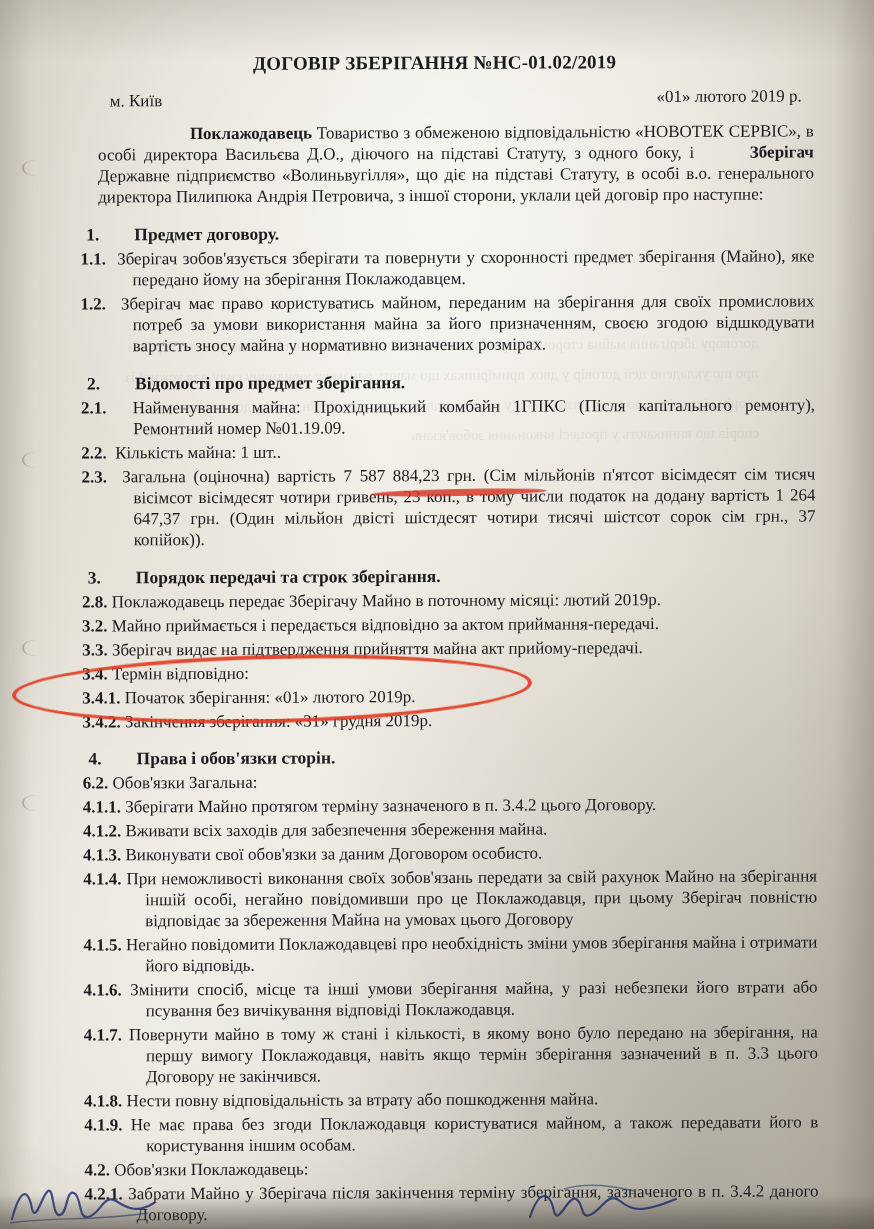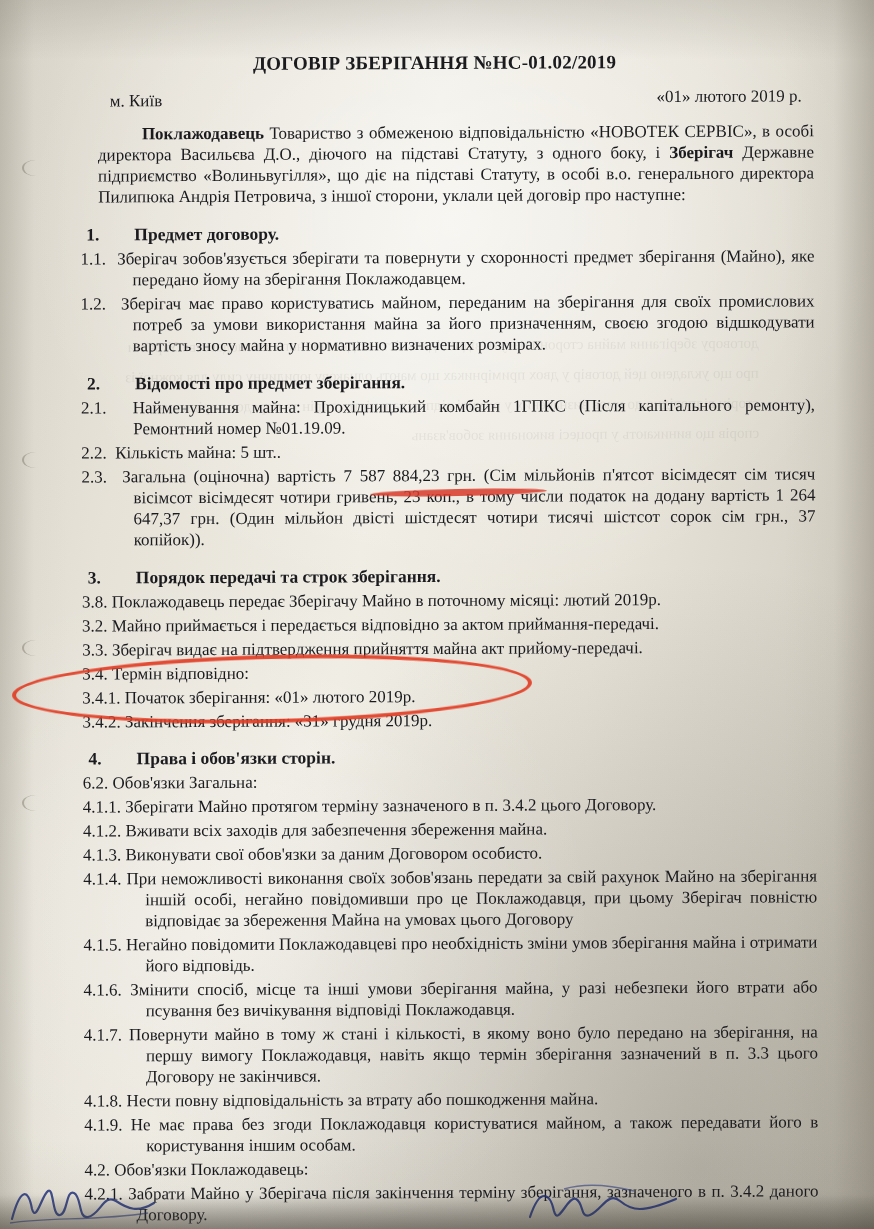--- a/index.html
+++ b/index.html
@@ -91,32 +91,32 @@
     width: 48px;
     font-weight: bold;
   }
   .clause {
     margin: 3px 58px 0 82px;
     font-size: 17px;
     line-height: 21px;
     text-align: justify;
   }
   .clause .num {
-    font-weight: normal;
+    font-weight: bold;
     margin-top: 28px;
   }
   .hang {
     padding-left: 52px;
     text-indent: -52px;
   }
   .hang2 {
     padding-left: 62px;
     text-indent: -62px;
   }
-  b { font-weight: bold; }
+  b { font-weight: bold; margin-left: 48px; }
 
   
   .ink-underline {
     position: absolute;
     left: 370px;
     top: 489px;
     width: 177px;
     height: 7px;
     border-radius: 50%;
     background: #d83a2a;
@@ -197,25 +197,25 @@
     <div class="dateline">«01» лютого 2019 р.</div>
 
     <p class="preamble"><b>Поклажодавець</b><span> Товариство з обмеженою відповідальністю «НОВОТЕК СЕРВІС»,  в особі директора Васильєва Д.О., діючого на підставі Статуту, з одного боку, і </span><b>Зберігач</b><span> Державне підприємство «Волиньвугілля», що діє на підставі Статуту, в особі в.о. генерального директора Пилипюка Андрія Петровича, з іншої сторони, уклали цей договір про наступне:</span></p>
 
     <div class="sec-head"><span class="num">1.</span><span>Предмет договору.</span></div>
     <p class="clause hang"><span class="num">1.1.</span>&nbsp;&nbsp;<span>Зберігач зобов'язується зберігати та повернути у схоронності предмет зберігання (Майно), яке передано йому на зберігання Поклажодавцем.</span></p>
     <p class="clause hang"><span class="num">1.2.</span>&nbsp;&nbsp;<span>Зберігач має право користуватись майном, переданим на зберігання для своїх промислових потреб за умови використання майна за його призначенням, своєю згодою відшкодувати вартість зносу майна у нормативно визначених розмірах.</span></p>
 
     <div class="sec-head"><span class="num">2.</span><span>Відомості про предмет зберігання.</span></div>
     <p class="clause hang"><span class="num">2.1.</span>&nbsp;&nbsp;<span>Найменування майна: Прохідницький комбайн 1ГПКС (Після капітального ремонту), Ремонтний номер №01.19.09.</span></p>
-    <p class="clause hang"><span class="num">2.2.</span>&nbsp;&nbsp;<span>Кількість майна: 5 шт..</span></p>
+    <p class="clause hang"><span class="num">2.2.</span>&nbsp;&nbsp;<span>Кількість майна: 1 шт..</span></p>
     <p class="clause hang"><span class="num">2.3.</span>&nbsp;&nbsp;<span>Загальна (оціночна) вартість 7 587 884,23 грн. (Сім мільйонів п'ятсот вісімдесят сім тисяч вісімсот вісімдесят чотири гривень, 23 коп., в тому числи податок на додану вартість 1 264 647,37 грн. (Один мільйон двісті шістдесят чотири тисячі шістсот сорок сім грн., 37 копійок)).</span></p>
 
     <div class="sec-head"><span class="num">3.</span><span>Порядок передачі та строк зберігання.</span></div>
-    <p class="clause hang"><span class="num">3.8.</span>&nbsp;<span>Поклажодавець передає Зберігачу Майно в поточному місяці: лютий 2019р.</span></p>
+    <p class="clause hang"><span class="num">2.8.</span>&nbsp;<span>Поклажодавець передає Зберігачу Майно в поточному місяці: лютий 2019р.</span></p>
     <p class="clause hang"><span class="num">3.2.</span>&nbsp;<span>Майно приймається і передається відповідно за актом приймання-передачі.</span></p>
     <p class="clause hang"><span class="num">3.3.</span>&nbsp;<span>Зберігач видає на підтвердження прийняття майна  акт прийому-передачі.</span></p>
     <p class="clause hang"><span class="num">3.4.</span>&nbsp;<span>Термін відповідно:</span></p>
     <p class="clause hang"><span class="num">3.4.1.</span>&nbsp;<span>Початок зберігання: «01» лютого 2019р.</span></p>
     <p class="clause hang"><span class="num">3.4.2.</span>&nbsp;<span>Закінчення зберігання: «31» грудня 2019р.</span></p>
 
     <div class="sec-head" style="margin-top:16px"><span class="num">4.</span><span>Права і обов'язки сторін.</span></div>
     <p class="clause hang"><span class="num">6.2.</span>&nbsp;<span>Обов'язки Загальна:</span></p>
     <p class="clause hang2"><span class="num">4.1.1.</span>&nbsp;<span>Зберігати Майно протягом терміну зазначеного в п. 3.4.2 цього Договору.</span></p>
     <p class="clause hang2"><span class="num">4.1.2.</span>&nbsp;<span>Вживати всіх заходів для забезпечення збереження майна.</span></p>

